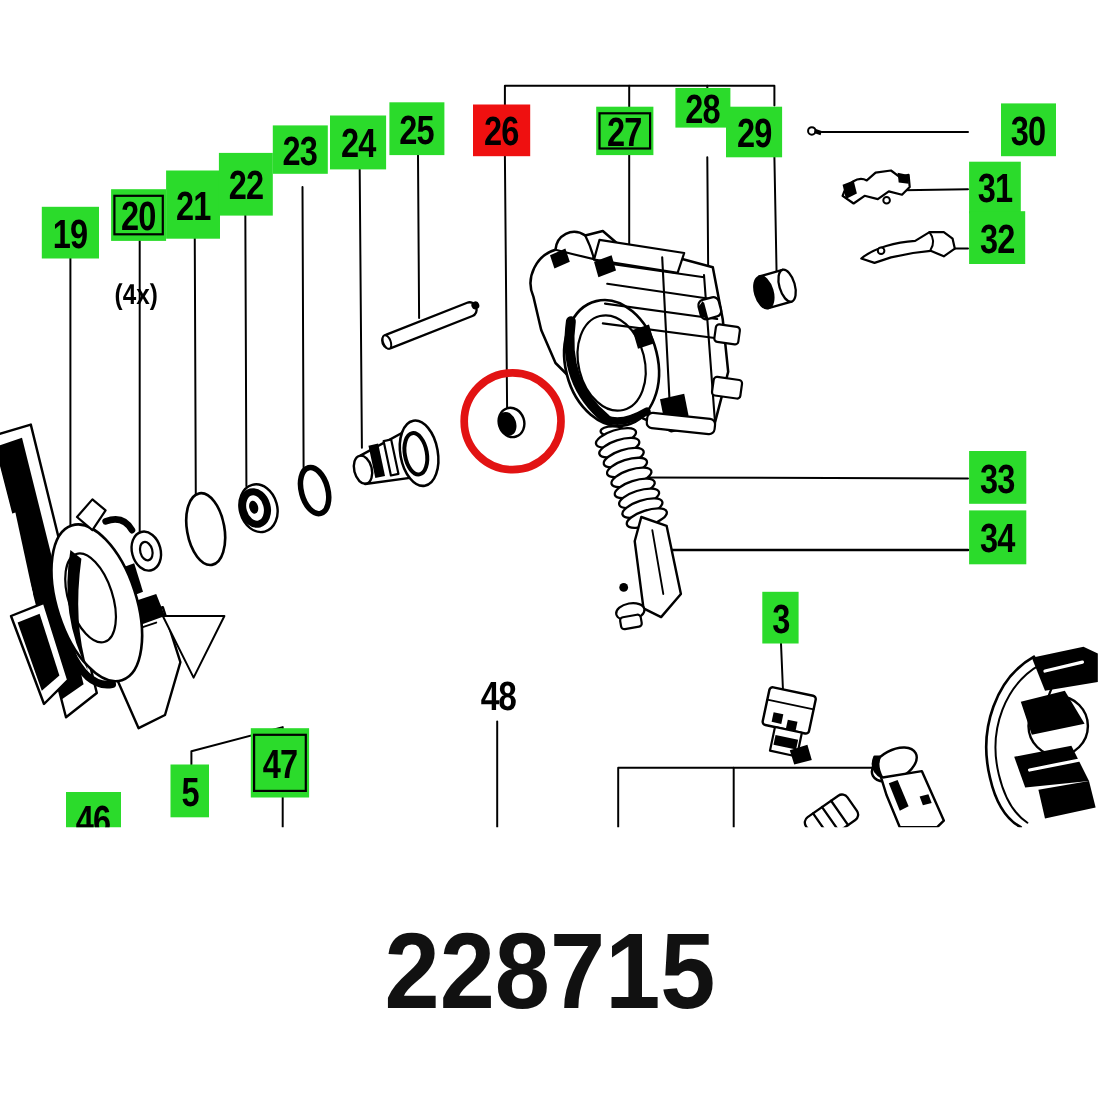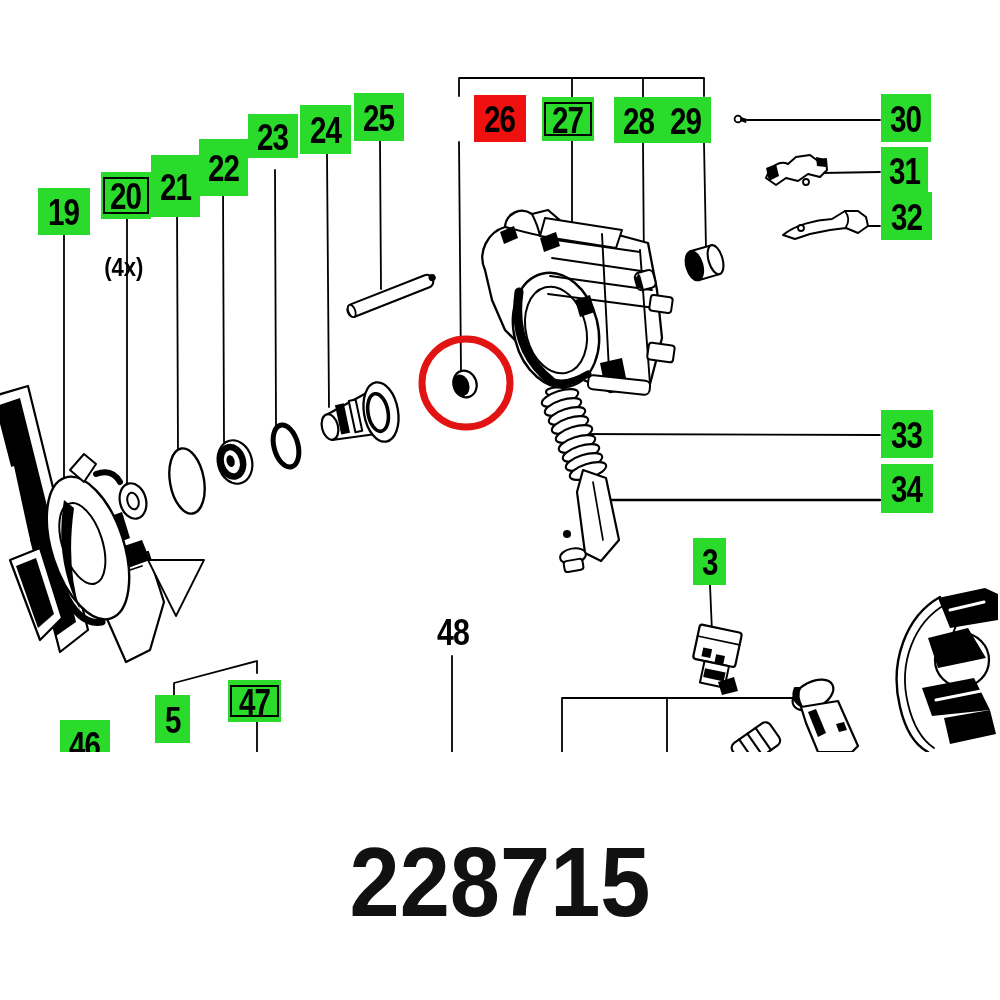--- a/index.html
+++ b/index.html
@@ -13,21 +13,21 @@
   .stage{
     position:relative;width:1000px;height:1000px;background:var(--paper);
     font-family:"Liberation Sans", sans-serif;overflow:hidden;margin:0 auto;
   }
   .diagram{position:absolute;left:0;top:0;width:1000px;height:752px;overflow:hidden;}
   .diagram svg{position:absolute;left:0;top:0;}
   .badge{
     position:absolute;display:flex;align-items:center;justify-content:center;
     background:var(--badge-green);color:#000;z-index:3;
   }
-  .badge.red{background:var(--badge-red);margin-left:44px;}
+  .badge.red{background:var(--badge-red);}
   .badge .num{
     font-weight:700;font-size:37px;letter-spacing:-1px;line-height:1;
     transform:scaleX(.8);transform-origin:center;padding-top:2px;
   }
   .badge.boxed::after{
     content:"";position:absolute;left:2px;right:2px;top:5px;bottom:5px;
     border:2.5px solid #000;pointer-events:none;
   }
   .note-4x{
     position:absolute;left:100px;top:252px;width:56px;text-align:center;z-index:3;
@@ -282,48 +282,48 @@
       </div>
     <div class="badge" style="left:354px;top:93px;width:50px;height:48px">
         <span class="num">25</span>
       </div>
     <div class="badge red" style="left:430px;top:95px;width:52px;height:47px">
         <span class="num">26</span>
       </div>
     <div class="badge boxed" style="left:542px;top:97px;width:52px;height:44px">
         <span class="num">27</span>
       </div>
-    <div class="badge" style="left:614px;top:97px;width:50px;height:46px">
+    <div class="badge" style="left:614px;top:80px;width:50px;height:36px">
         <span class="num">28</span>
       </div>
     <div class="badge" style="left:660px;top:97px;width:51px;height:46px">
         <span class="num">29</span>
       </div>
-    <div class="badge" style="left:881px;top:94px;width:50px;height:48px">
+    <div class="badge" style="left:910px;top:94px;width:50px;height:48px">
         <span class="num">30</span>
       </div>
     <div class="badge" style="left:881px;top:147px;width:47px;height:47px">
         <span class="num">31</span>
       </div>
     <div class="badge" style="left:881px;top:192px;width:51px;height:48px">
         <span class="num">32</span>
       </div>
     <div class="badge" style="left:881px;top:410px;width:52px;height:48px">
         <span class="num">33</span>
       </div>
     <div class="badge" style="left:881px;top:464px;width:52px;height:49px">
         <span class="num">34</span>
       </div>
     <div class="badge" style="left:693px;top:538px;width:33px;height:47px">
         <span class="num">3</span>
       </div>
     <div class="badge" style="left:155px;top:695px;width:35px;height:48px">
         <span class="num">5</span>
       </div>
-    <div class="badge boxed" style="left:228px;top:680px;width:53px;height:42px">
+    <div class="badge boxed" style="left:228px;top:662px;width:53px;height:63px">
         <span class="num">47</span>
       </div>
     <div class="badge" style="left:60px;top:720px;width:50px;height:48px">
         <span class="num">46</span>
       </div>
 
     <div class="note-4x">(4x)</div>
     <div class="plain-48">48</div>
   </div>
 

